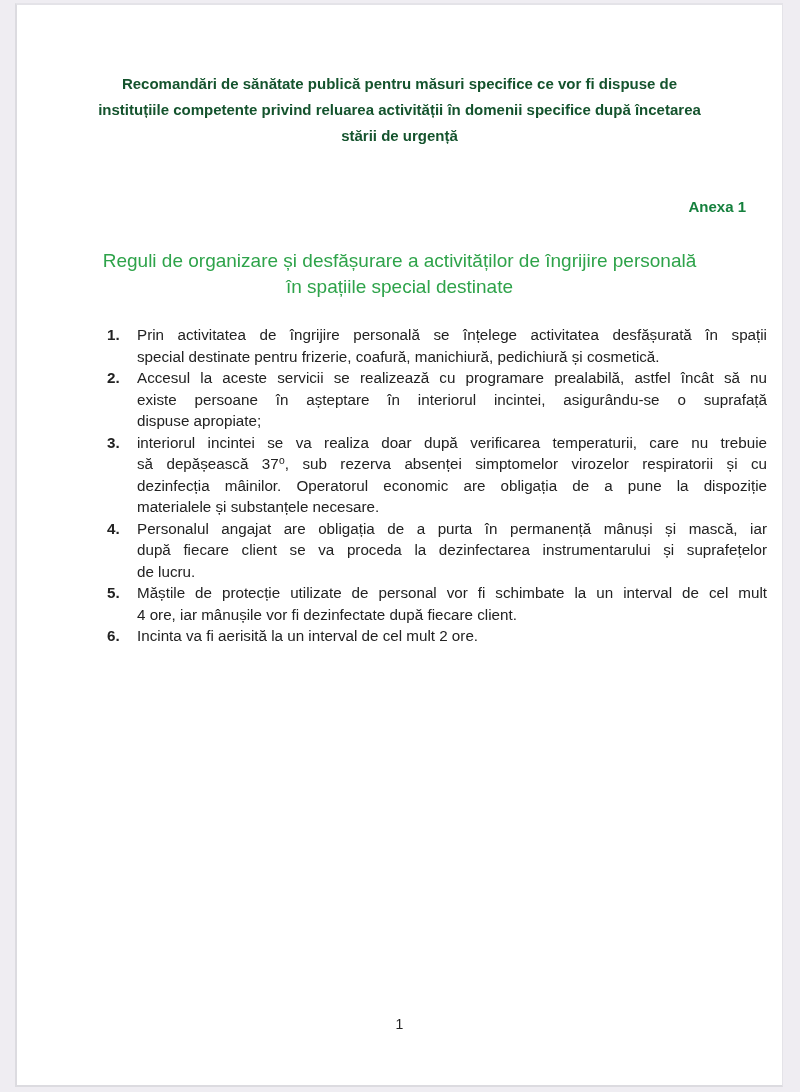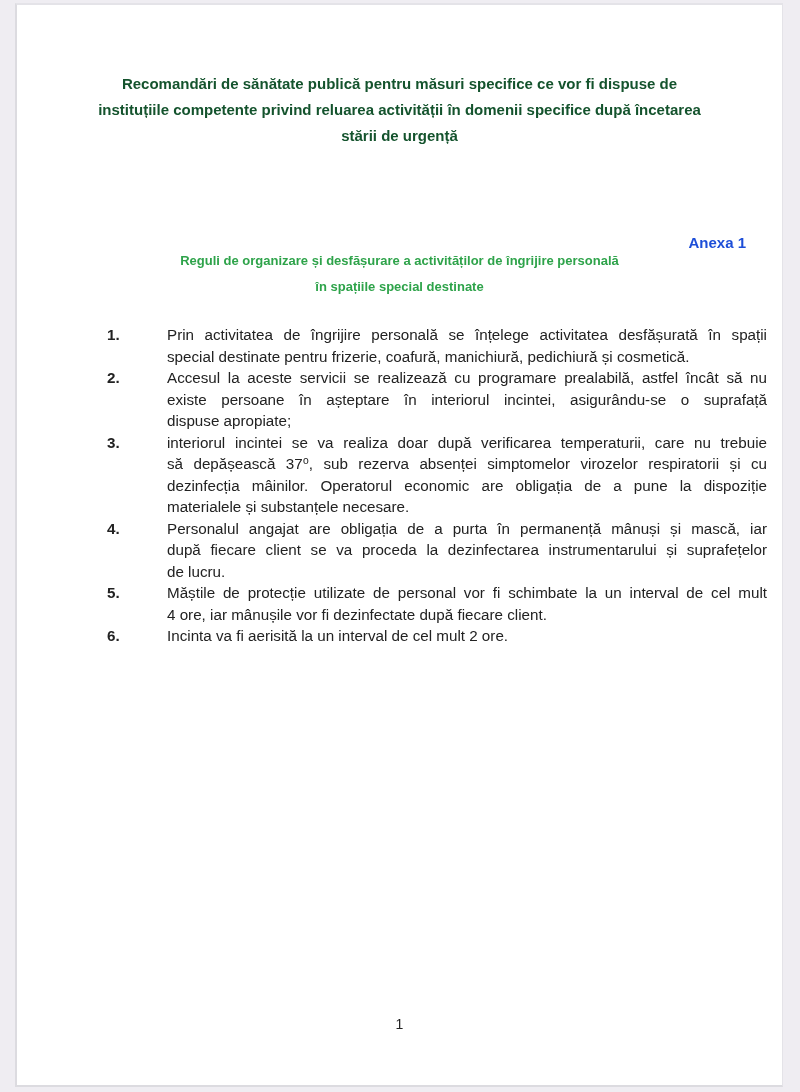--- a/index.html
+++ b/index.html
@@ -30,33 +30,32 @@
     font-weight: bold;
     font-size: 15px;
     line-height: 26px;
     padding: 0 30px;
   }
   .title div { white-space: nowrap; }
   .annex {
     position: absolute;
     right: 36px;
     top: 193px;
-    color: #1d4ed8;
+    color: #15803d;
     font-weight: bold;
     font-size: 15px;
-    margin-top: 36px;
   }
   .subtitle {
     position: absolute;
     left: 0; right: 0;
     top: 243px;
     text-align: center;
     color: #2ea34a;
-    font-weight: bold;
-    font-size: 13px;
+    font-weight: normal;
+    font-size: 19px;
     line-height: 26px;
   }
   .list {
     position: absolute;
     left: 90px;
     width: 660px;
     top: 319px;
     margin: 0; padding: 0;
     list-style: none;
     color: #222222;
@@ -65,21 +64,21 @@
   }
   .item {
     display: flex;
     text-align: justify;
   }
   .num {
     width: 30px;
     flex: 0 0 30px;
     font-weight: bold;
   }
-  .text { flex: 1; margin-left: 30px; }
+  .text { flex: 1; }
   .text .line { display: block; text-align: justify; text-align-last: justify; }
   .text .line.last { text-align-last: left; }
   .page-number {
     position: absolute;
     left: 0; right: 0;
     top: 1011px;
     text-align: center;
     color: #222222;
     font-size: 14px;
   }

